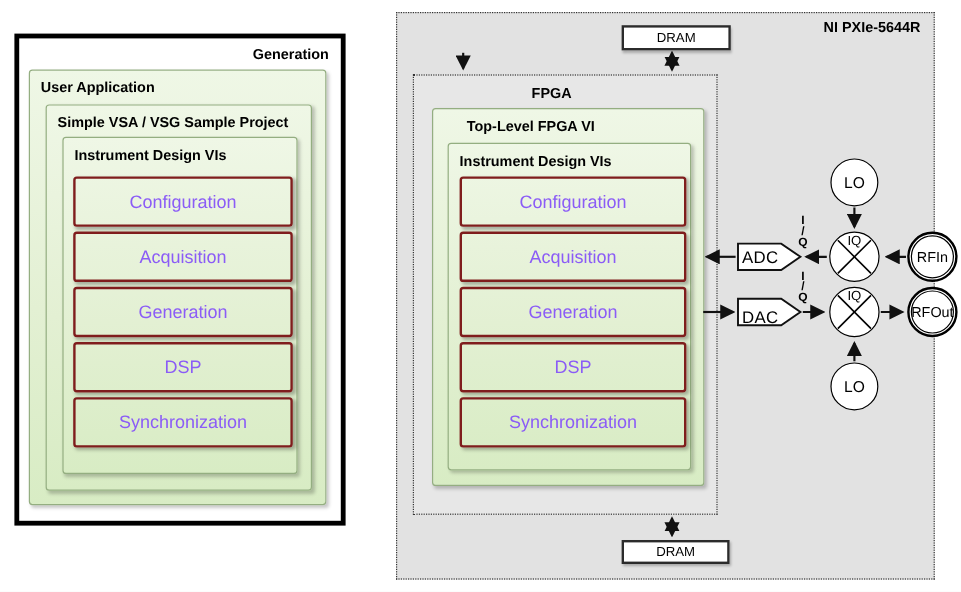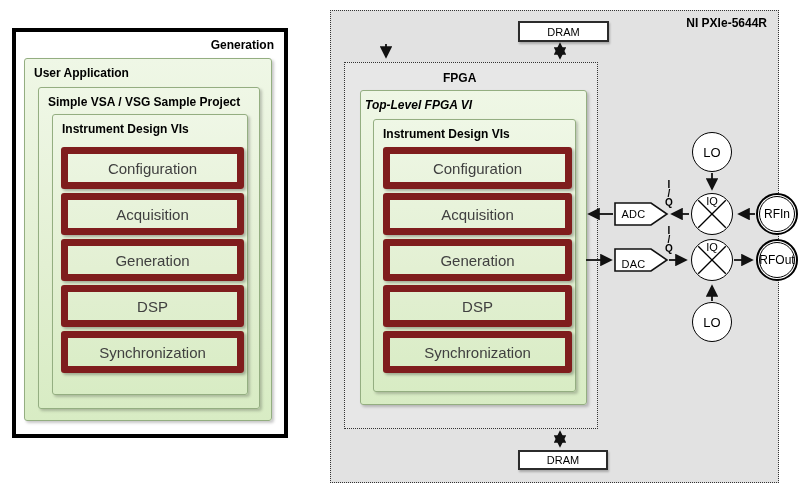--- a/index.html
+++ b/index.html
@@ -39,26 +39,26 @@
     border-radius: 3px;
     background: linear-gradient(180deg, #eff7e6 0%, #e3f0d3 55%, #d8ecc4 100%);
     box-shadow: 2px 2px 3px rgba(0,0,0,0.22);
   }
   .panel-label {
     position: absolute; top: 7px; left: 9px;
     font-size: 12px; font-weight: bold; white-space: nowrap;
   }
   .vi-button {
     position: absolute; height: 42px;
-    border: 7px solid #7f1d1d;
+    border: 2px solid #7f1d1d;
     border-radius: 3px;
     background: linear-gradient(180deg, #f4fae b 0%, #f3f9e9 0%, #e2f1d0 55%, #cbe5ad 100%);
     box-shadow: 2px 2px 3px rgba(0,0,0,0.28);
     display: flex; align-items: center; justify-content: center;
-    font-size: 15px; color: #404040; white-space: nowrap;
+    font-size: 15px; color: #8b5cf6; white-space: nowrap;
   }
 
   
   .white-chip {
     position: absolute; background: #fff; border: 2px solid #2b2b2b;
     display: flex; align-items: center; justify-content: center;
     font-size: 11px; box-shadow: 1px 2px 2px rgba(0,0,0,0.25);
     white-space: nowrap;
   }
   .pxie-chip {
@@ -93,21 +93,21 @@
     display: flex; align-items: center; justify-content: center;
   }
   .rf-port-text {
     display: flex; flex-direction: row; 
     font-size: 12px; line-height: 10px;
   }
 
   
   .shape-label {
     position: absolute; display: flex; align-items: center; justify-content: center;
-    font-size: 11px; letter-spacing: 0.2px;
+    font-size: 14px; letter-spacing: 0.2px;
   }
 
   
   .iq-frac {
     position: absolute; width: 18px;
     display: flex; flex-direction: column; align-items: center;
     font-size: 10px; line-height: 9px; font-weight: 600;
   }
 
   .overlay-svg { position: absolute; left: 0; top: 0; pointer-events: none; }
@@ -149,21 +149,21 @@
 
   <div class="white-chip" style="left:518px; top:21px; width:91px; height:21px;">
     <span>DRAM</span>
   </div>
 
   <div class="abs fpga-box">
     <div class="corner-label" style="top:8px; left:54px;margin-left:44px;">FPGA</div>
   </div>
 
   <div class="green-panel" style="left:360px; top:90px; width:227px; height:315px;">
-    <div class="panel-label" style="left:4px;font-style:italic;">Top-Level FPGA VI</div>
+    <div class="panel-label" style="left:28px;">Top-Level FPGA VI</div>
   </div>
 
   <div class="green-panel" style="left:373px; top:119px; width:203px; height:273px;">
     <div class="panel-label">Instrument Design VIs</div>
   </div>
 
   <div class="vi-button" style="left:383px; top:147px; width:189px;">Configuration</div>
   <div class="vi-button" style="left:383px; top:193px; width:189px;">Acquisition</div>
   <div class="vi-button" style="left:383px; top:239px; width:189px;">Generation</div>
   <div class="vi-button" style="left:383px; top:285px; width:189px;">DSP</div>

